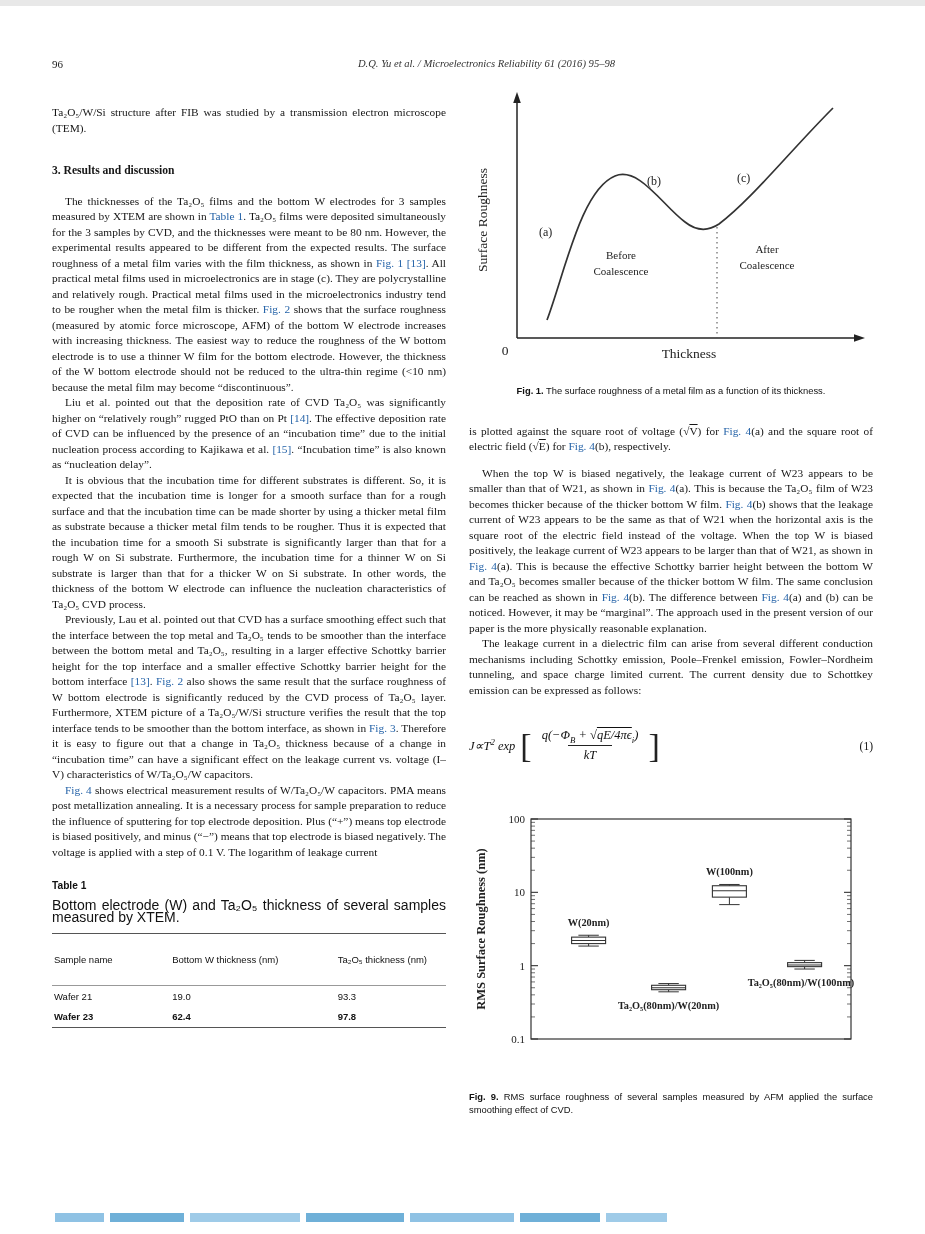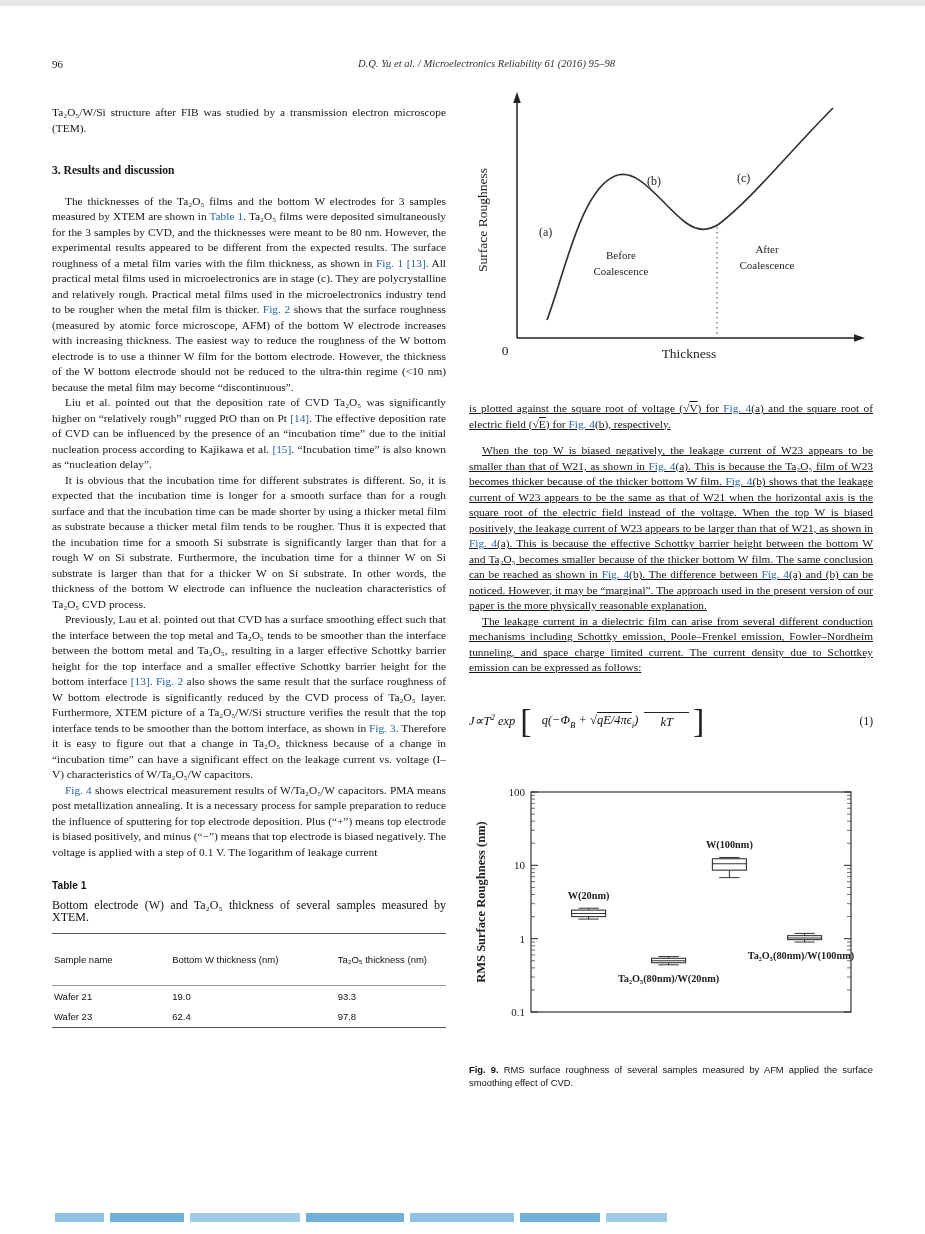--- a/index.html
+++ b/index.html
@@ -24,36 +24,36 @@
   .f-abc{font-size:12px;}
   .f-small{font-size:11px;}
   .figcap{font-family:"Liberation Sans",sans-serif;font-size:9.4px;color:#111;line-height:12.6px;}
   .figcap .cap-b{font-weight:bold;}
   .cap1{text-align:center;margin-top:10px;}
   .cap2{text-align:justify;margin-top:14px;}
   
   .eq{display:flex;align-items:center;margin:30px 0 34px;font-size:12.5px;font-style:italic;color:#111;}
   .eq .lead{margin-right:5px;white-space:nowrap;}
   .eq .brk{font-size:34px;font-style:normal;font-weight:300;line-height:0.9;color:#222;}
-  .frac{display:inline-flex;flex-direction:row;align-items:center;margin:0 4px;}
+  .frac{display:inline-flex;flex-direction:column;align-items:center;margin:0 4px;}
   .frac .num{padding:0 6px 2px;white-space:nowrap;}
   .frac .den{border-top:1px solid #222;padding:2px 16px 0;white-space:nowrap;}
   .eq .eqnum{margin-left:auto;font-style:normal;font-size:11.5px;}
   
   .fig2-wrap{margin-top:44px;}
   .fig2-ylab{font-size:12.5px;font-weight:bold;}
   
   .tablebox{margin-top:18px;font-family:"Liberation Sans",sans-serif;color:#111;}
   .tbl-label{font-size:10.2px;font-weight:bold;margin:0 0 5px;}
-  .tbl-cap{font-size:12px;margin:0 0 10px;line-height:12px;font-family:Liberation Serif, serif;}
+  .tbl-cap{font-size:14px;margin:0 0 10px;line-height:12px;}
   table.t1{width:100%;border-collapse:collapse;font-size:9.5px;}
   .t1 th{border-top:1px solid #555;border-bottom:1px solid #999;font-weight:normal;
          text-align:left;padding:18px 2px;}
   .t1 td{padding:2.5px 2px;}
-  .t1 tr.lastrow td{border-bottom:1px solid #555;}
+  .t1 tr.lastrow td{border-bottom:1px solid #555;font-weight:bold;}
   
   .artifact{position:absolute;left:55px;top:1207px;width:612px;height:9px;
     background:linear-gradient(90deg,
       #8fc2e4 0,#8fc2e4 8%,#fff 8%,#fff 9%,#6fb0d8 9%,#6fb0d8 21%,#fff 21%,#fff 22%,
       #9fcbe8 22%,#9fcbe8 40%,#fff 40%,#fff 41%,#6fb0d8 41%,#6fb0d8 57%,#fff 57%,#fff 58%,
       #8fc2e4 58%,#8fc2e4 75%,#fff 75%,#fff 76%,#6fb0d8 76%,#6fb0d8 89%,#fff 89%,#fff 90%,
       #9fcbe8 90%,#9fcbe8 100%);}
 </style>
 </head>
 <body>
@@ -113,23 +113,24 @@
         <text x="178" y="99" class="f-abc">(b)</text>
         <text x="268" y="96" class="f-abc">(c)</text>
         <text x="152" y="173" class="f-small" text-anchor="middle">Before</text>
         <text x="152" y="189" class="f-small" text-anchor="middle">Coalescence</text>
         <text x="298" y="167" class="f-small" text-anchor="middle">After</text>
         <text x="298" y="183" class="f-small" text-anchor="middle">Coalescence</text>
         <text x="36" y="269" class="f-axis" text-anchor="middle">0</text>
         <text x="220" y="272" class="f-axis" text-anchor="middle">Thickness</text>
         <text x="18" y="134" class="f-axis" text-anchor="middle" transform="rotate(-90 18 134)">Surface Roughness</text>
       </svg>
-    </div>
-
-    <div class="body-text" style="margin-top:26px;text-decoration:underline;">
+      <p class="figcap cap1"><span class="cap-b">Fig. 1.</span><span> The surface roughness of a metal film as a function of its thickness.</span></p>
+    </div>
+
+    <div class="body-text" style="margin-top:26px;">
       <p class="noind"><span>is plotted against the square root of voltage (√</span><span class="ovl">V</span><span>) for </span><span class="link">Fig. 4</span><span>(a) and the square root of electric field (√</span><span class="ovl">E</span><span>) for </span><span class="link">Fig. 4</span><span>(b), respectively.</span></p>
       <p class="para"><span>When the top W is biased negatively, the leakage current of W23 appears to be smaller than that of W21, as shown in </span><span class="link">Fig. 4</span><span>(a). This is because the Ta₂O₅ film of W23 becomes thicker because of the thicker bottom W film. </span><span class="link">Fig. 4</span><span>(b) shows that the leakage current of W23 appears to be the same as that of W21 when the horizontal axis is the square root of the electric field instead of the voltage. When the top W is biased positively, the leakage current of W23 appears to be larger than that of W21, as shown in </span><span class="link">Fig. 4</span><span>(a). This is because the effective Schottky barrier height between the bottom W and Ta₂O₅ becomes smaller because of the thicker bottom W film. The same conclusion can be reached as shown in </span><span class="link">Fig. 4</span><span>(b). The difference between </span><span class="link">Fig. 4</span><span>(a) and (b) can be noticed. However, it may be “marginal”. The approach used in the present version of our paper is the more physically reasonable explanation.</span></p>
       <p class="para"><span>The leakage current in a dielectric film can arise from several different conduction mechanisms including Schottky emission, Poole–Frenkel emission, Fowler–Nordheim tunneling, and space charge limited current. The current density due to Schottkey emission can be expressed as follows:</span></p>
     </div>
 
     <div class="eq">
       <span class="lead"><span>J∝T</span><sup>2</sup><span> exp </span></span>
       <span class="brk">[</span>
       <span class="frac">
         <span class="num"><span>q</span><span>(</span><span>−Φ</span><sub>B</sub><span> + </span><span>√</span><span class="ovl">qE/4πϵ</span><sub>i</sub><span>)</span></span>

